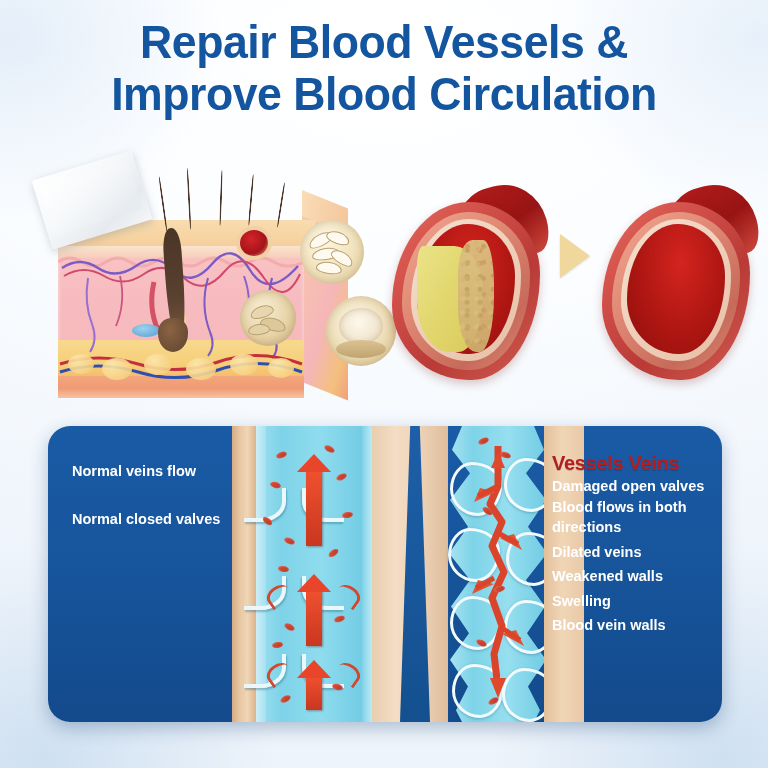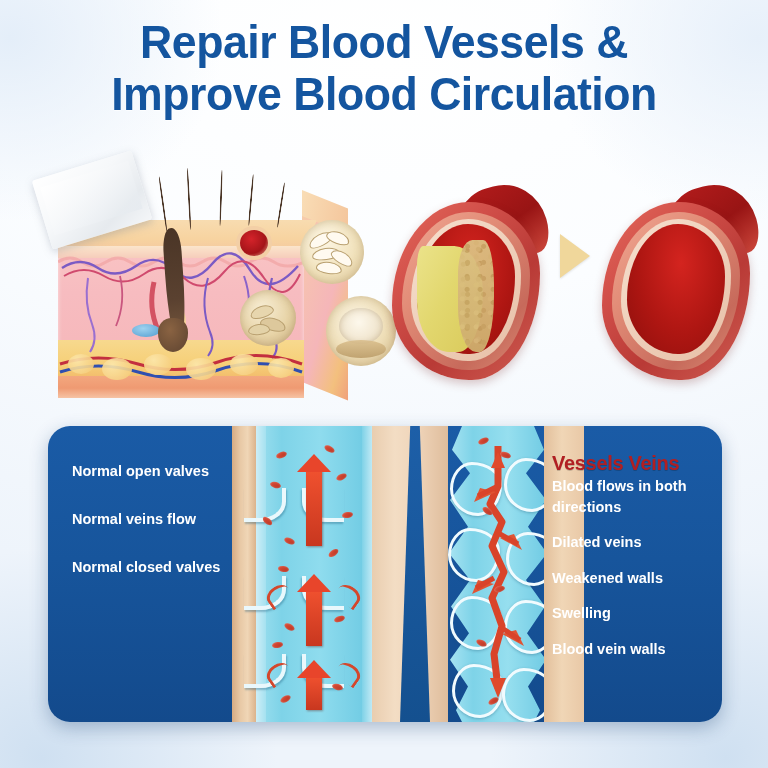--- a/index.html
+++ b/index.html
@@ -290,21 +290,21 @@
   #left-text .hdr{font-size:23px;font-weight:bold;letter-spacing:-0.2px;margin-bottom:26px;}
   #left-text .li{font-size:14.5px;font-weight:bold;line-height:18px;margin-bottom:30px;}
   #right-text{position:absolute;left:504px;top:26px;width:164px;z-index:6;}
   #right-text .hdr{
     font-size:20px;font-weight:bold;color:#b21f22;letter-spacing:-0.3px;
     margin-bottom:2px;text-shadow:0 1px 0 rgba(0,0,0,.18);
   }
   #right-text .li{
     font-size:14.5px;font-weight:bold;color:#ffffff;line-height:18.5px;margin-bottom:2px;
   }
-  #right-text .li.gap{margin-top:17px;}
+  #right-text .li.gap{margin-top:6px;}
 </style>
 </head>
 <body>
 
 <div id="poster">
 
   <div class="tint tl"></div>
   <div class="tint tr"></div>
   <div class="tint bl"></div>
   <div class="tint br"></div>
@@ -489,27 +489,27 @@
       <div class="rbc" style="left:268px;top:26px;transform:rotate(18deg);"></div>
       <div class="rbc" style="left:250px;top:82px;transform:rotate(35deg);"></div>
       <div class="rbc" style="left:262px;top:160px;transform:rotate(-14deg);"></div>
       <div class="rbc" style="left:244px;top:214px;transform:rotate(26deg);"></div>
       <div class="rbc" style="left:256px;top:272px;transform:rotate(-30deg);"></div>
 
       <div class="leg-skin l3"></div>
     </div>
 
     <div id="left-text">
-      <div class="li">Normal open valves</div>
       <div class="li">Normal veins flow</div>
       <div class="li">Normal closed valves</div>
     </div>
 
     <div id="right-text">
       <div class="hdr">Vessels Veins</div>
+      <div class="li">Damaged open valves</div>
       <div class="li">Blood flows in both</div>
       <div class="li">directions</div>
       <div class="li gap">Dilated veins</div>
       <div class="li gap">Weakened walls</div>
       <div class="li gap">Swelling</div>
       <div class="li gap">Blood vein walls</div>
     </div>
 
   </div>
 </div>

